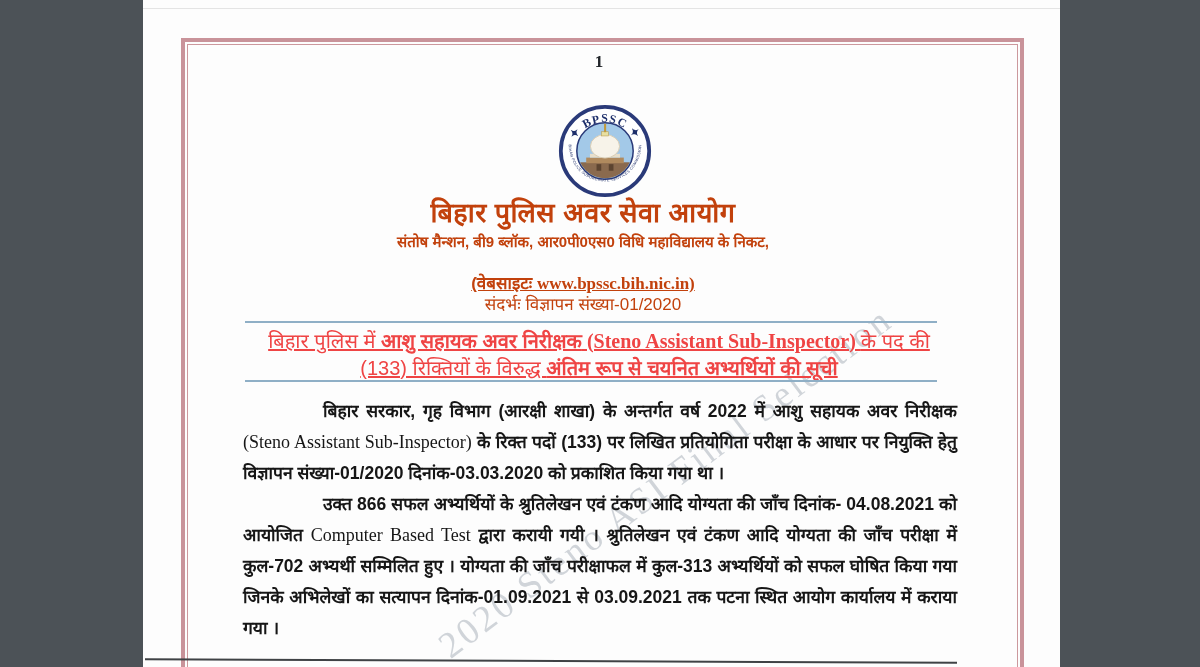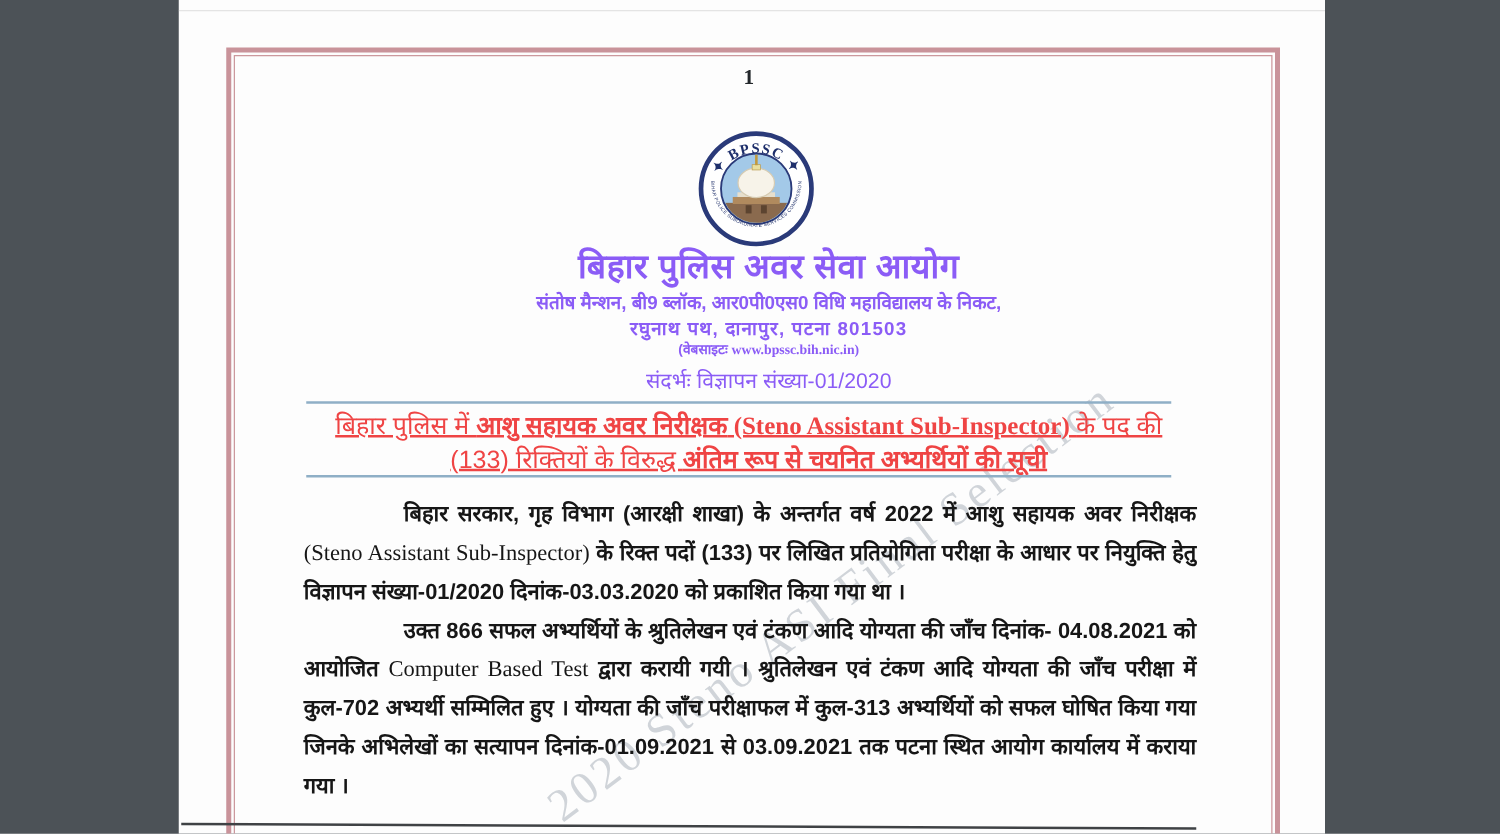--- a/index.html
+++ b/index.html
@@ -34,26 +34,26 @@
     font-size:37px; letter-spacing:3px;
     color:#b3bac2; opacity:.6;
     z-index:1; pointer-events:none;
   }
   .content { position:absolute; inset:0; z-index:2; }
   .pageno {
     position:absolute; top:52px; left:100px; width:712px;
     text-align:center; font-size:17px; font-weight:bold; color:#23272b;
   }
   .logo { position:absolute; left:415px; top:104px; width:94px; height:94px; }
-  .centered { position:absolute; left:88px; width:768px; text-align:center; color:#8b5cf6; }
+  .centered { position:absolute; left:56px; width:768px; text-align:center; color:#c2410c; }
   .org   { top:193px; font-size:27px; font-weight:bold;
            font-family:"Liberation Sans", sans-serif; letter-spacing:.5px; }
   .addr1 { top:231px; font-size:15px; font-weight:600; font-family:"Liberation Sans", sans-serif; }
   .addr2 { top:252px; font-size:15px; font-weight:600; font-family:"Liberation Sans", sans-serif; letter-spacing:1px; }
-  .web   { top:271px; font-size:11px; font-weight:bold; font-family:"Liberation Sans", sans-serif; }
+  .web   { top:271px; font-size:17px; font-weight:bold; font-family:"Liberation Sans", sans-serif;text-decoration:underline; }
   .web .en { font-family:"Liberation Serif", serif; font-weight:bold; }
   .ref   { top:292px; font-size:17px; font-weight:normal; font-family:"Liberation Sans", sans-serif;text-align:center; }
   .rule { position:absolute; left:102px; width:692px; height:2px; background:#8fafc6; }
   .rule1 { top:321px; }
   .rule2 { top:380px; }
   .title {
     position:absolute; top:328px; left:100px; width:712px;
     text-align:center; font-size:20px; line-height:27px; color:#ef4444;
     font-family:"Liberation Sans", sans-serif; font-weight:500;text-decoration:underline;
   }
@@ -112,21 +112,20 @@
           </text>
           <path id="arcBot" d="M 11.5,44 A 38.5,38.5 0 0 0 88.5,44" fill="none"></path>
           <text font-size="4.1" fill="#27376f" letter-spacing=".3" font-family="Liberation Sans, sans-serif">
             <textPath href="#arcBot" startOffset="50%" text-anchor="middle">BIHAR POLICE SUBORDINATE SERVICES COMMISSION</textPath>
           </text>
         </svg>
       </div>
 
       <div class="centered org">बिहार पुलिस अवर सेवा आयोग</div>
       <div class="centered addr1">संतोष मैन्शन, बी9 ब्लॉक, आर0पी0एस0 विधि महाविद्यालय के निकट,</div>
-      <div class="centered addr2">रघुनाथ पथ, दानापुर, पटना 801503</div>
       <div class="centered web"><span>(वेबसाइटः </span><span class="en">www.bpssc.bih.nic.in)</span></div>
       <div class="centered ref">संदर्भः विज्ञापन संख्या-01/2020</div>
 
       <div class="rule rule1"></div>
       <div class="title"><span>बिहार पुलिस में </span><b>आशु सहायक अवर निरीक्षक</b><b class="en"> (Steno Assistant Sub-Inspector) </b><span>के पद की (133) रिक्तियों के विरुद्ध </span><b>अंतिम रूप से चयनित अभ्यर्थियों की सूची</b></div>
       <div class="rule rule2"></div>
 
       <div class="body" id="paragraphs">
           <p class="para"><span class="hi">बिहार सरकार, गृह विभाग (आरक्षी शाखा) के अन्तर्गत वर्ष 2022 में आशु सहायक अवर निरीक्षक </span><span class="en">(Steno Assistant Sub-Inspector)</span><span class="hi"> के रिक्त पदों (133) पर लिखित प्रतियोगिता परीक्षा के आधार पर नियुक्ति हेतु विज्ञापन संख्या-01/2020 दिनांक-03.03.2020 को प्रकाशित किया गया था ।</span></p>
           <p class="para"><span class="hi">उक्त 866 सफल अभ्यर्थियों के श्रुतिलेखन एवं टंकण आदि योग्यता की जाँच दिनांक- 04.08.2021 को आयोजित </span><span class="en">Computer Based Test</span><span class="hi"> द्वारा करायी गयी । श्रुतिलेखन एवं टंकण आदि योग्यता की जाँच परीक्षा में कुल-702 अभ्यर्थी सम्मिलित हुए । योग्यता की जाँच परीक्षाफल में कुल-313 अभ्यर्थियों को सफल घोषित किया गया जिनके अभिलेखों का सत्यापन दिनांक-01.09.2021 से 03.09.2021 तक पटना स्थित आयोग कार्यालय में कराया गया ।</span></p>

